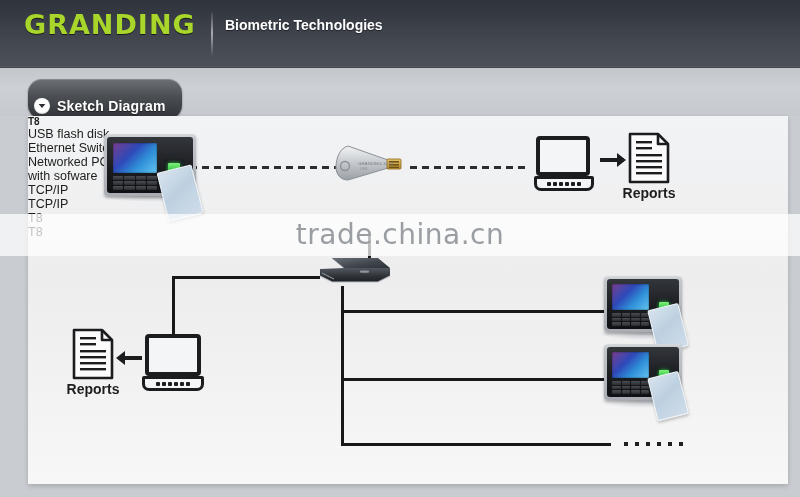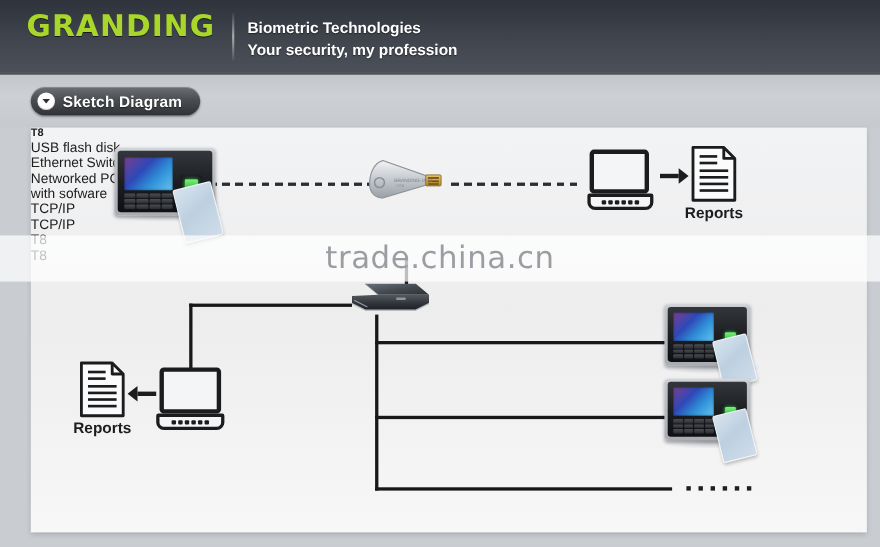--- a/index.html
+++ b/index.html
@@ -46,21 +46,21 @@
   }
 
   
   .subband{
     position:absolute;left:0;top:68px;width:800px;height:48px;
     background:linear-gradient(180deg,#c3c6cb 0%, #cdd0d5 40%, #c6c9ce 100%);
   }
   .badge{
     position:absolute;left:28px;top:79px;height:26px;
     display:flex;align-items:center;gap:7px;
-    padding:0 16px 0 6px;border-radius:14px;
+    padding:14px 16px 0 6px;border-radius:14px;
     background:linear-gradient(180deg,#6c6f74 0%, #4a4d52 45%, #2f3237 100%);
     box-shadow:0 1px 2px rgba(0,0,0,.45), inset 0 1px 0 rgba(255,255,255,.18);
   }
   .badge-icon{
     width:16px;height:16px;border-radius:50%;
     background:#ffffff;display:flex;align-items:center;justify-content:center;
     box-shadow:inset 0 -1px 1px rgba(0,0,0,.18);
   }
   .badge-icon svg{display:block;}
   .badge-label{
@@ -194,21 +194,20 @@
 
 <div class="page">
 
   <div class="header">
     <div class="logo">
       <div class="logo-word">GRANDING</div>
     </div>
     <div class="hdr-divider"></div>
     <div class="hdr-text">
       <div class="hdr-l1">Biometric Technologies</div>
-      <div class="hdr-l2">Your security,  my profession</div>
     </div>
   </div>
 
   <div class="subband"></div>
 
   <div class="badge">
     <span class="badge-icon">
       <svg width="16" height="16" viewBox="0 0 16 16" aria-hidden="true">
         <path d="M4.6 6.1 L8 10.1 L11.4 6.1 Z" fill="#2b2e33"></path>
       </svg>

